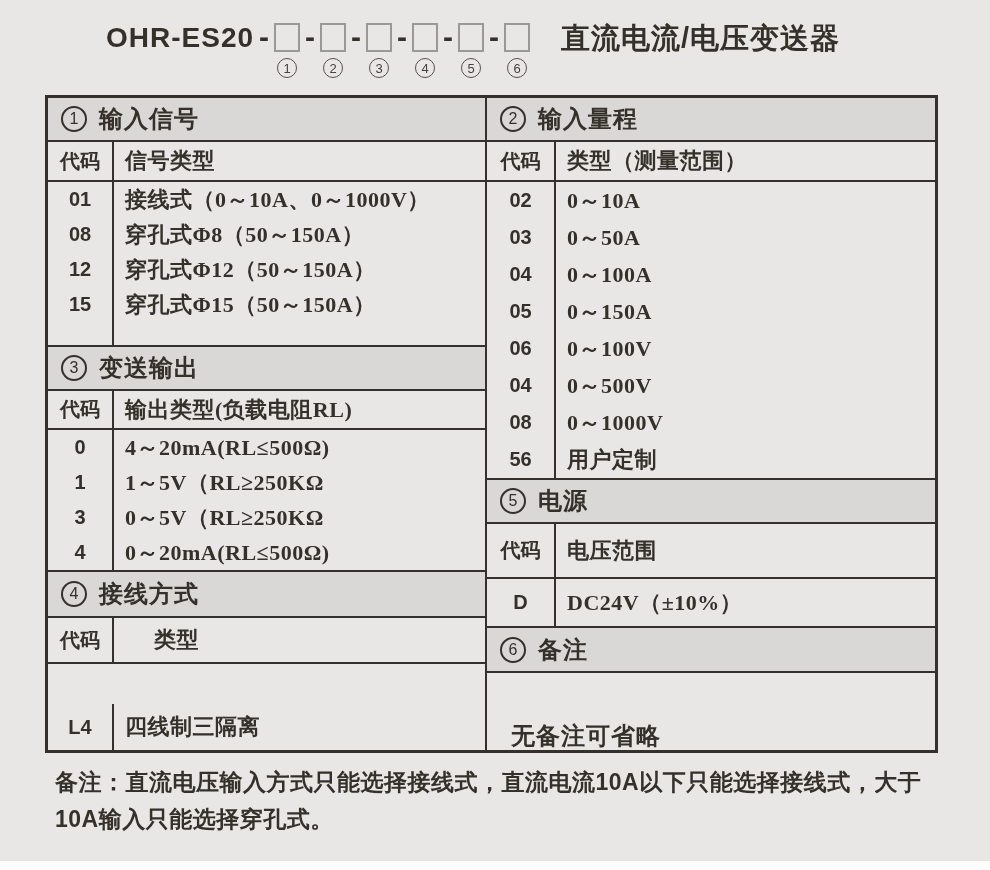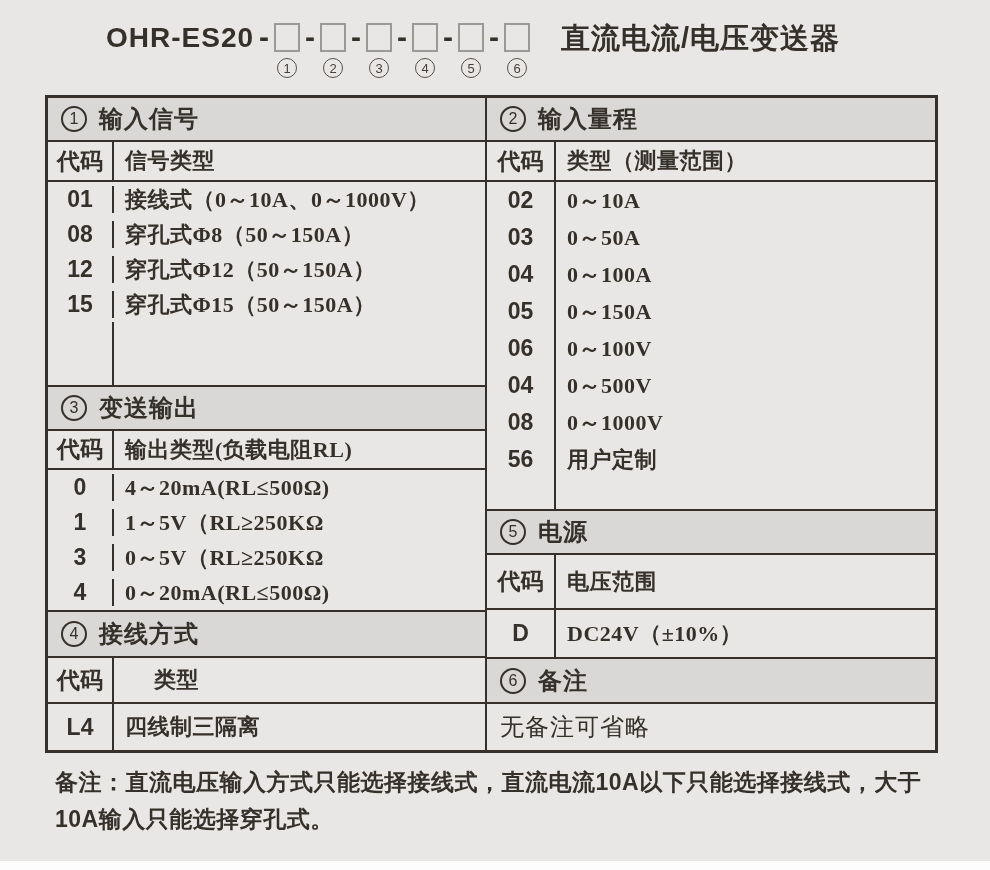--- a/index.html
+++ b/index.html
@@ -115,50 +115,50 @@
 
   .row{
     display:flex;
     align-items:stretch;
     flex:none;
   }
   .row.colhead{ border-bottom:2px solid var(--line); }
   .cell-code{
     border-right:2px solid var(--line);
     display:flex; align-items:center; justify-content:center;
-    font-size:23px; font-weight:700;
+    font-size:20px; font-weight:700;
     flex:none;
   }
   .col-left .cell-code{ width:66px; }
   .col-right .cell-code{ width:69px; }
   .cell-type{
     flex:1;
     display:flex; align-items:center;
     padding-left:11px;
     font-size:22px; font-weight:700;
     letter-spacing:0.5px;
     font-family:Liberation Serif, serif;
   }
   .cell-type.indent{ padding-left:40px; }
   .cell-full{
     flex:1;
     display:flex; align-items:center;
-    padding-left:13px;
-    font-size:24px; font-weight:400;
+    padding-left:24px;
+    font-size:24px; font-weight:700;
     letter-spacing:1px;
   }
 
   .filler{ flex:1 1 auto; display:flex; }
   .filler-code{ border-right:2px solid var(--line); flex:none; }
   .col-left .filler-code{ width:66px; }
   .col-right .filler-code{ width:69px; }
 
-  .h44{ height:44px; } .h40{ height:40px; } .h35{ height:35px;align-items:center; }
+  .h44{ height:44px; } .h40{ height:40px; } .h35{ height:35px; }
   .h37{ height:37px; } .h46{ height:46px; } .h39{ height:39px; }
-  .h48{ height:48px; } .h51{ height:46px; } .h55{ height:55px; }
+  .h48{ height:48px; } .h51{ height:46px;margin-top:40px; } .h55{ height:55px; }
   .h47{ height:47px; }
 
   
   .footnote{
     position:absolute;
     left:55px; top:764px;
     width:885px;
     font-size:23px;
     font-weight:700;
     line-height:37px;

